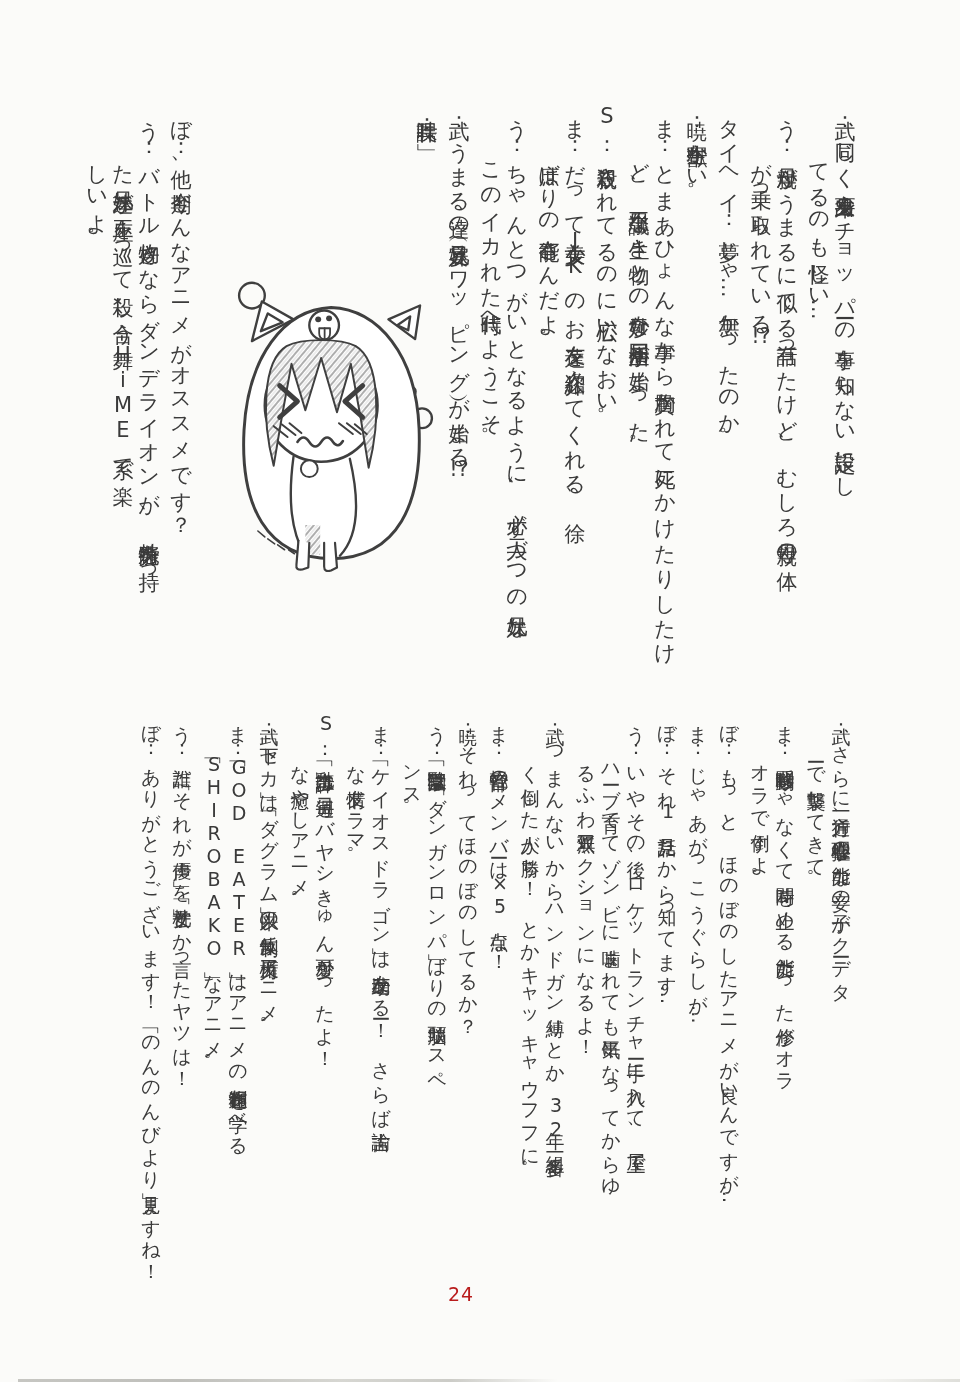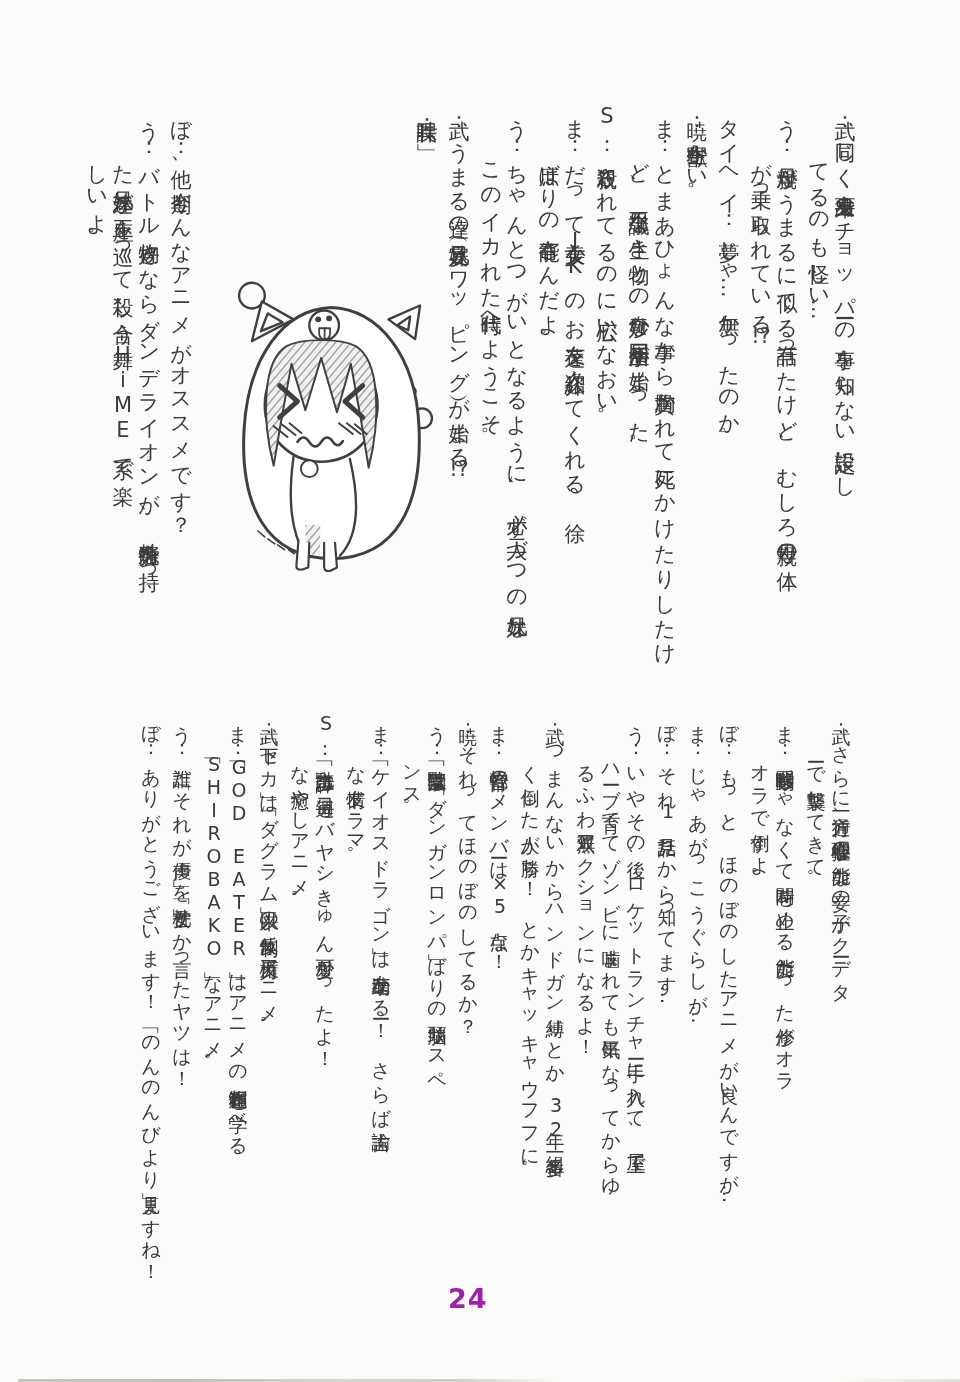--- a/index.html
+++ b/index.html
@@ -21,23 +21,23 @@
   .vblock p { margin:0; padding:0; }
   .vblock p.turn:not(:first-child) { margin-block-start:6px; }
   .vtext-lg { font-size:21px; line-height:26px; letter-spacing:1px; }
   .vtext-sm { font-size:19px; line-height:25px; letter-spacing:1px; }
   .up  { text-orientation:upright; }
   .tcy { -webkit-text-combine:horizontal; text-combine-upright:all; }
 
   .page-number {
     position:absolute;
     left:448px; top:1283px;
-    font-size:27px; font-weight:bold;
+    font-size:19px; font-weight:normal;
     letter-spacing:1px;
-    color:#a21caf;
+    color:#b91c1c;
   }
   .illustration {
     position:absolute;
     left:192px; top:262px;
     width:288px; height:356px;
   }
   
   .scan-edge-a {
     position:absolute; left:18px; bottom:0;
     width:540px; height:3px;

